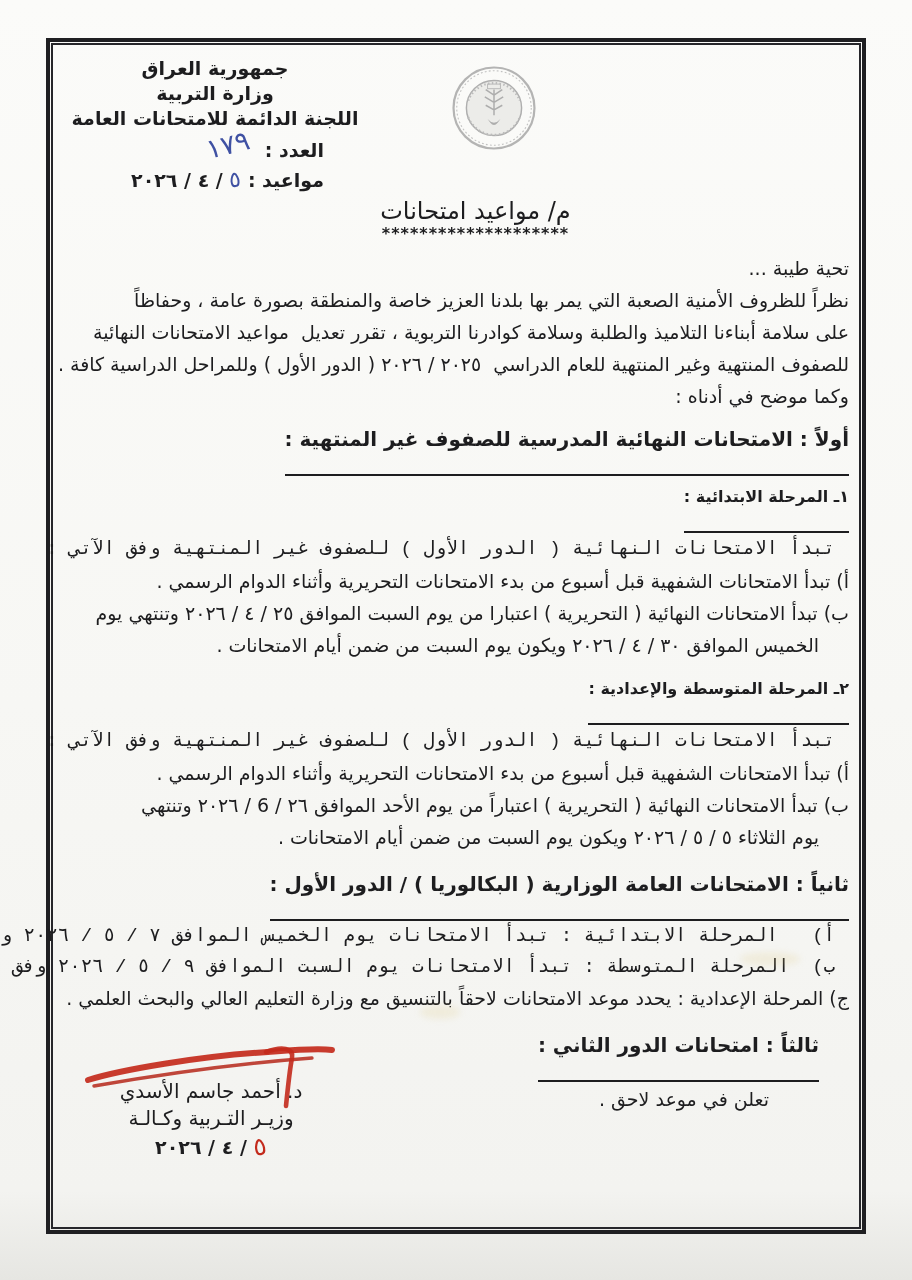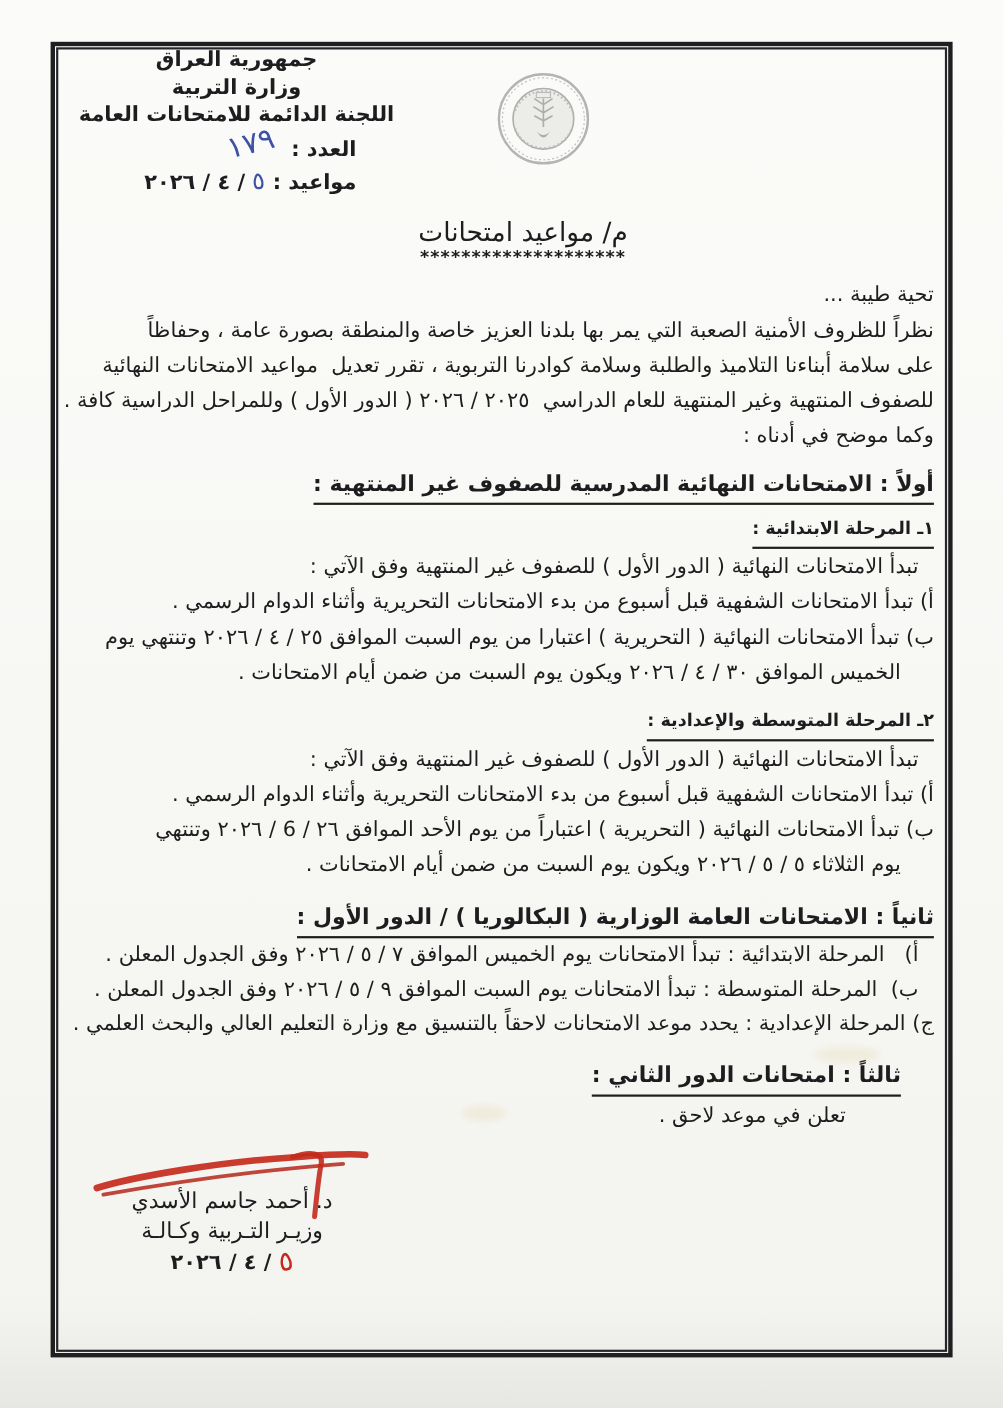--- a/index.html
+++ b/index.html
@@ -17,21 +17,21 @@
   .frame{
     position:absolute;left:46px;top:38px;width:812px;height:1188px;
     border:4px solid #1f1f22;
     background:transparent;
   }
   .frame-inner{
     position:absolute;inset:1px;border:2px solid #26262a;pointer-events:none;
   }
   
   .letterhead{
-    position:absolute;top:0;left:20px;width:290px;
+    position:absolute;top:14px;left:20px;width:290px;
     text-align:center;font-weight:bold;font-size:19px;line-height:25px;
     direction:rtl;
   }
   .meta-lines{
     margin-top:2px;direction:rtl;text-align:right;
     padding-inline-start:36px;font-size:19px;line-height:30px;font-weight:bold;
   }
   .hw-number{
     display:inline-block;color:#3f51a3;font-size:27px;font-weight:400;
     transform:rotate(-14deg) translateY(-3px);margin-inline-start:14px;
@@ -46,24 +46,24 @@
     position:absolute;top:156px;left:28px;right:13px;
     direction:rtl;text-align:right;font-size:19px;color:#1d1d1f;
   }
   .doc-line{white-space:pre;line-height:32px;}
   .centered{text-align:center;transform:translateX(12px);}
   .subject{font-size:24px;font-weight:normal;line-height:26px;}
   .stars{font-size:16px;letter-spacing:1px;line-height:20px;font-weight:bold;}
   .greeting{margin-top:8px;}
   .sec-heading{margin-top:10px;font-weight:bold;font-size:20px;line-height:34px;}
   .sec-heading .u, .sub-heading .u{
-    border-bottom:2px solid #1d1d1f;padding-bottom:1px;display:inline-block;
+    border-bottom:2px solid #1d1d1f;padding-bottom:18px;display:inline-block;
   }
   .sub-heading{margin-top:4px;font-weight:bold;font-size:16px;line-height:33px;text-decoration:underline;}
-  .indent-1{padding-right:14px;}
+  .indent-1{padding-right:14px;font-family:Liberation Mono, monospace;}
   .indent-2{padding-right:30px;}
   .mt-sec{margin-top:14px;}
   .mt-sec2{margin-top:11px;}
   .third-head{padding-right:30px;}
   .third-body{padding-right:80px;line-height:34px;}
   .list-31 .doc-line{line-height:31px;}
   
   .signature{
     position:absolute;left:36px;top:1036px;width:250px;
     text-align:center;direction:rtl;font-size:20px;line-height:27px;

